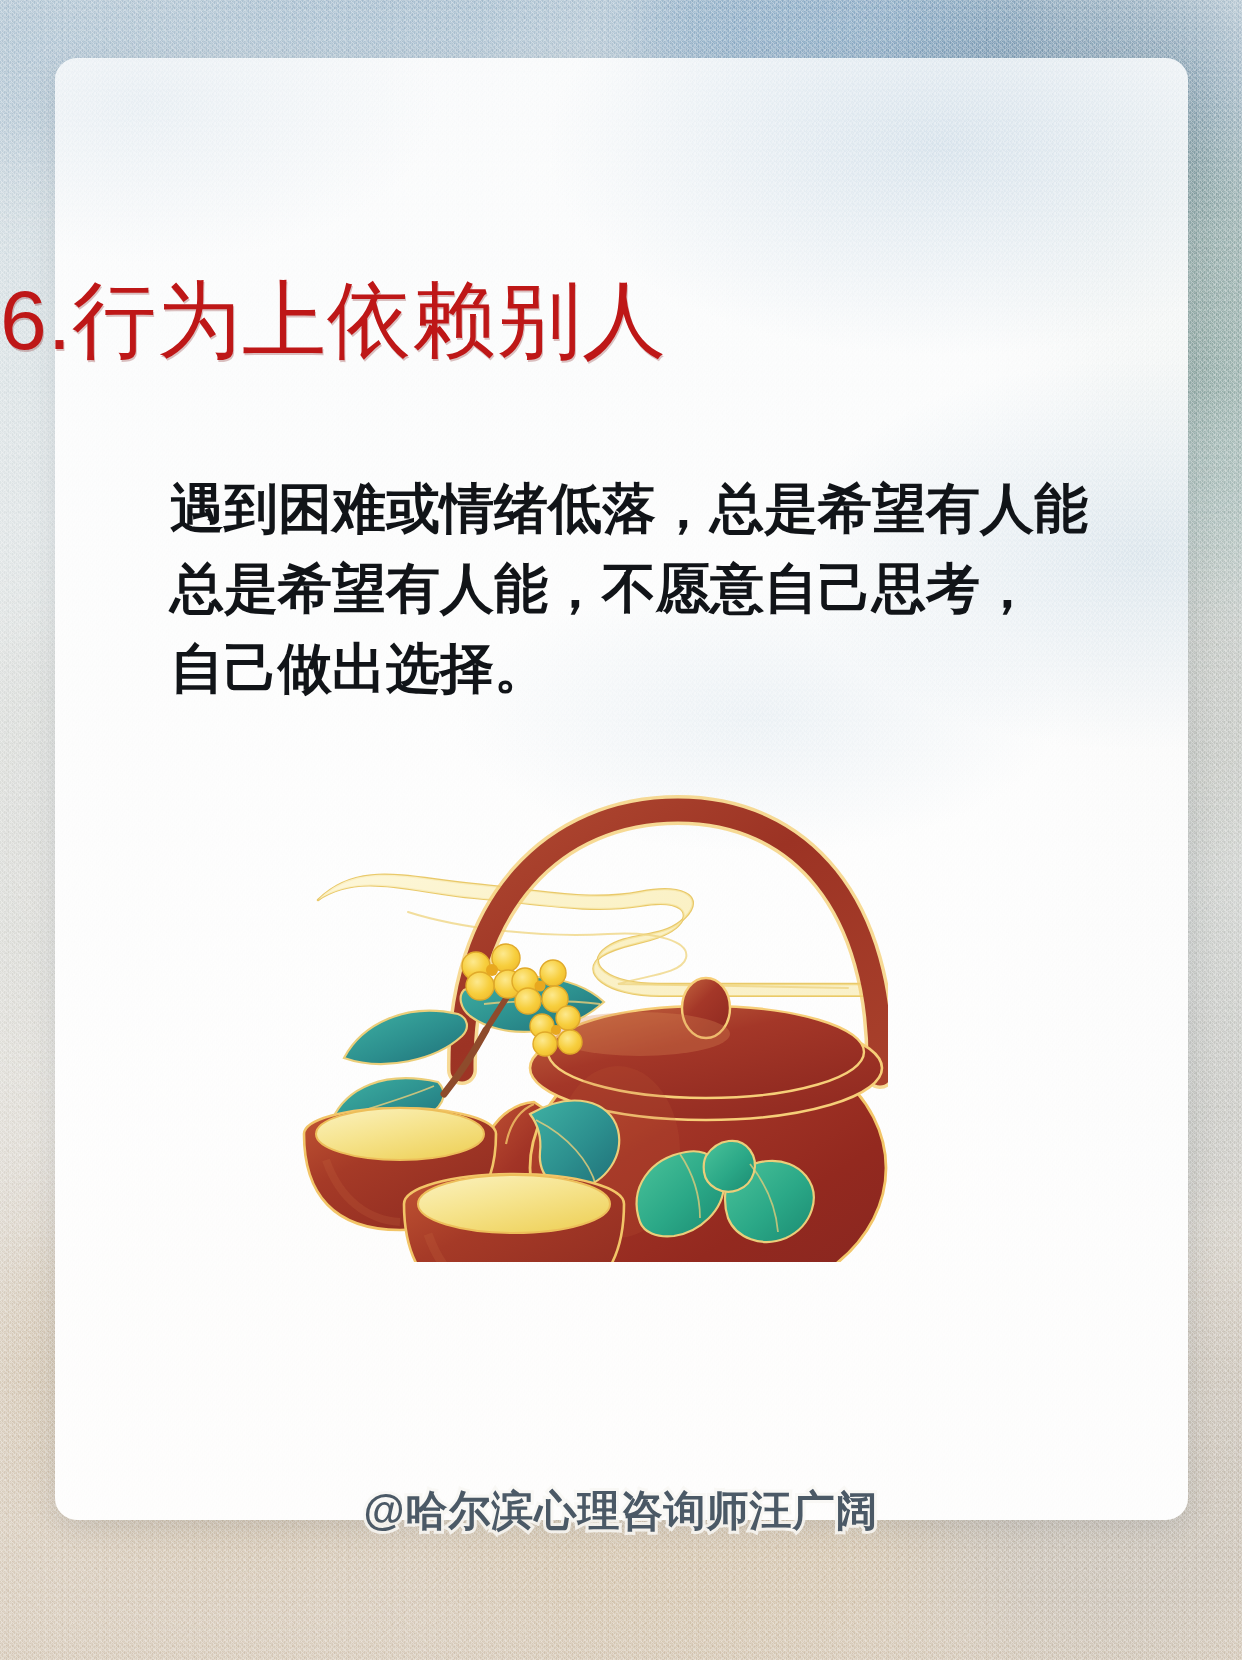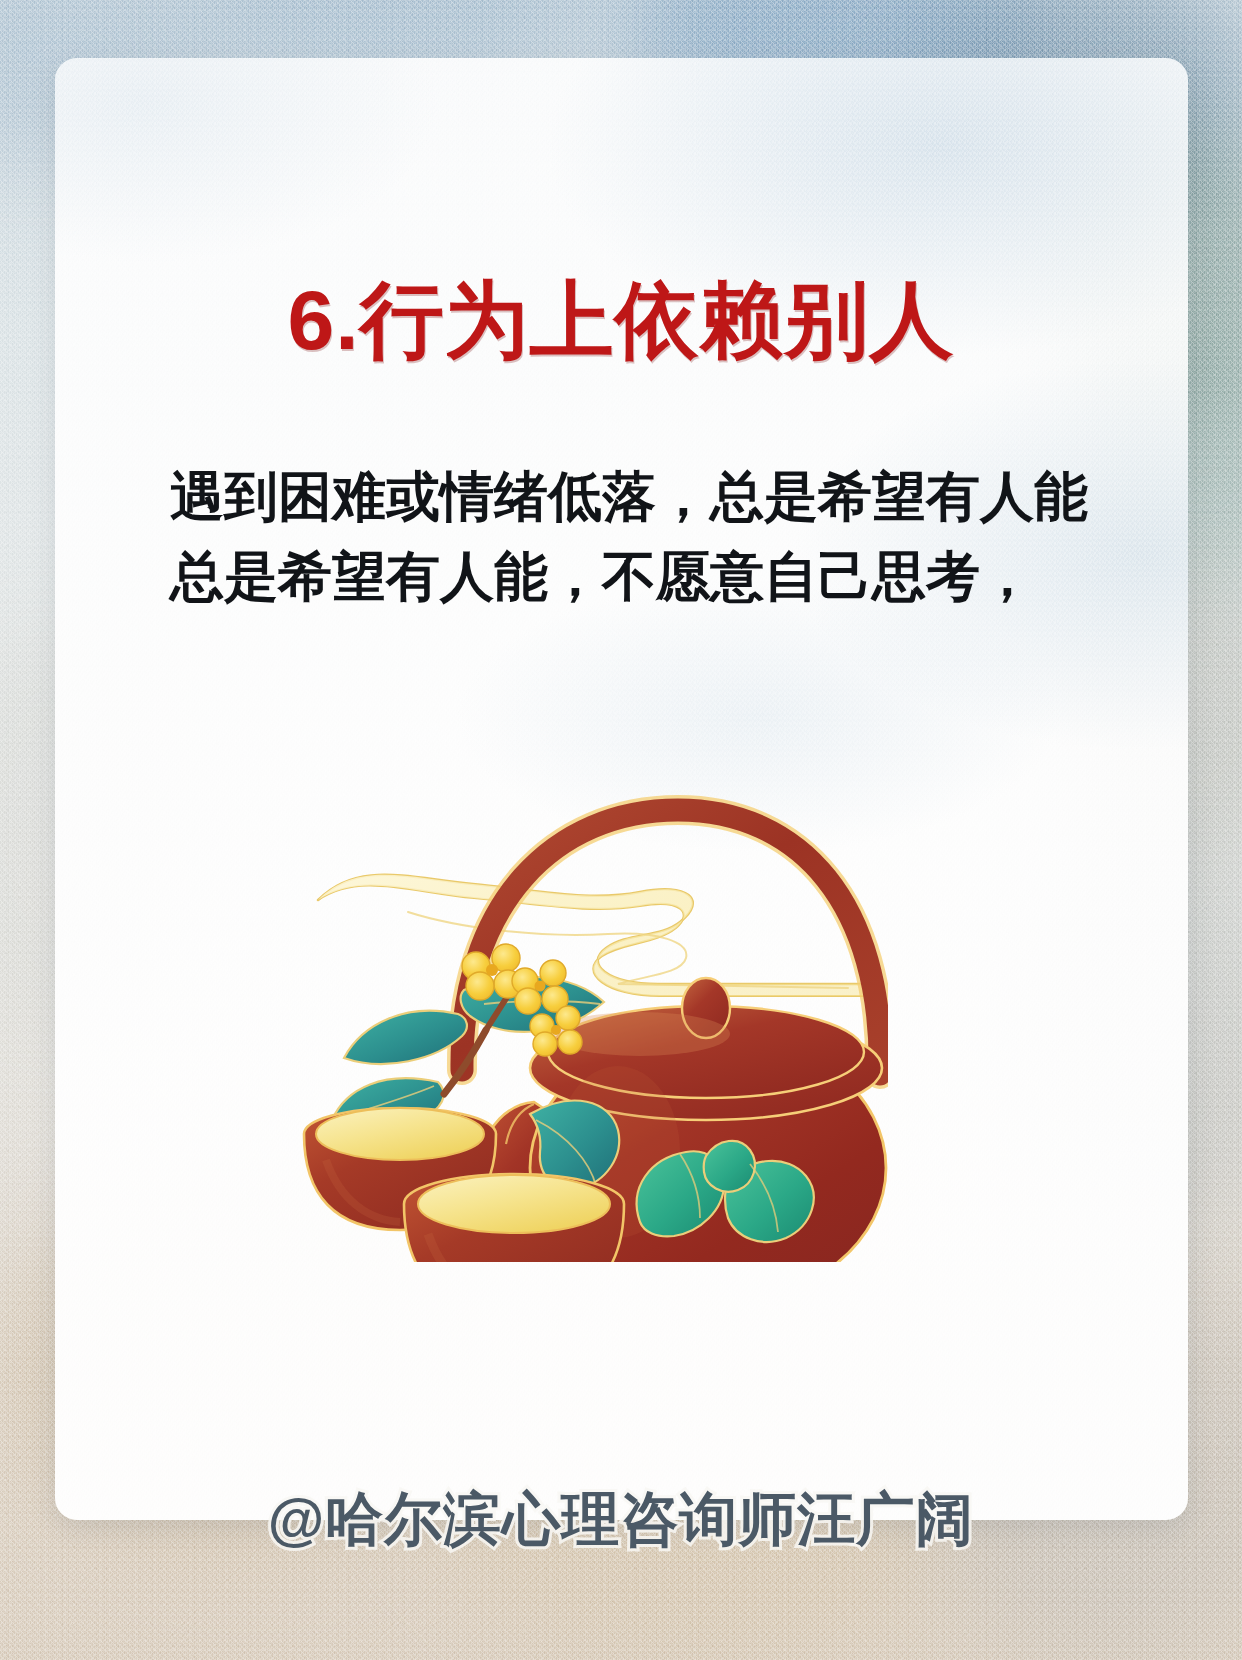--- a/index.html
+++ b/index.html
@@ -73,37 +73,37 @@
     position:absolute;inset:0;pointer-events:none;
     background:
       radial-gradient(ellipse 560px 300px at 78% 6%,  rgba(150,182,206,.30), rgba(150,182,206,0) 70%),
       radial-gradient(ellipse 500px 280px at 96% 34%, rgba(140,175,200,.26), rgba(140,175,200,0) 70%),
       radial-gradient(ellipse 420px 230px at 8% 3%,   rgba(175,198,216,.22), rgba(175,198,216,0) 70%),
       radial-gradient(ellipse 420px 190px at 62% 45%, rgba(158,188,210,.18), rgba(158,188,210,0) 72%);
   }
 
   
   .title{
-    position:absolute;left:0;right:0;top:278px;text-align:center;
-    font-size:84px;font-weight:bold;letter-spacing:1px;line-height:1;
+    position:absolute;left:0;right:0;top:278px;text-align:left;
+    font-size:84px;font-weight:normal;letter-spacing:1px;line-height:1;
     color:#BE1717;
     text-shadow:1px 2px 0 rgba(120,10,10,.25);
     white-space:nowrap;
   }
   .body-text{
-    position:absolute;left:170px;top:456px;width:860px;
+    position:absolute;left:170px;top:468px;width:860px;
     font-size:54px;font-weight:bold;line-height:80px;color:#111418;
     letter-spacing:0px;
   }
   .body-text div{white-space:nowrap;}
 
   
   .watermark{
     position:absolute;left:0;right:0;top:1490px;text-align:center;
-    font-size:58px;font-weight:bold;letter-spacing:1px;line-height:1;
+    font-size:42px;font-weight:bold;letter-spacing:1px;line-height:1;
     color:#4B5966;white-space:nowrap;
     -webkit-text-stroke:6px rgba(248,247,243,.85);
     paint-order:stroke fill;
   }
 
   
   .illu{position:absolute;left:288px;top:752px;width:600px;height:510px;}
 </style>
 </head>
 <body>
@@ -134,20 +134,21 @@
   <div class="card">
     <div class="card-tint"></div>
     <div class="card-texture"></div>
   </div>
 
   <div class="title">6.行为上依赖别人</div>
 
   <div class="body-text">
     <div>遇到困难或情绪低落，总是希望有人能</div>
     <div>总是希望有人能，不愿意自己思考，</div>
+    <div>自己做出选择。</div>
   </div>
 
   <svg class="illu" viewBox="0 0 600 510">
     <defs>
       <linearGradient id="gClayBody" x1="0.15" y1="0.1" x2="0.85" y2="0.95">
         <stop offset="0%" stop-color="#B84A30"></stop>
         <stop offset="32%" stop-color="#A23426"></stop>
         <stop offset="70%" stop-color="#93291F"></stop>
         <stop offset="100%" stop-color="#8A2720"></stop>
       </linearGradient>

